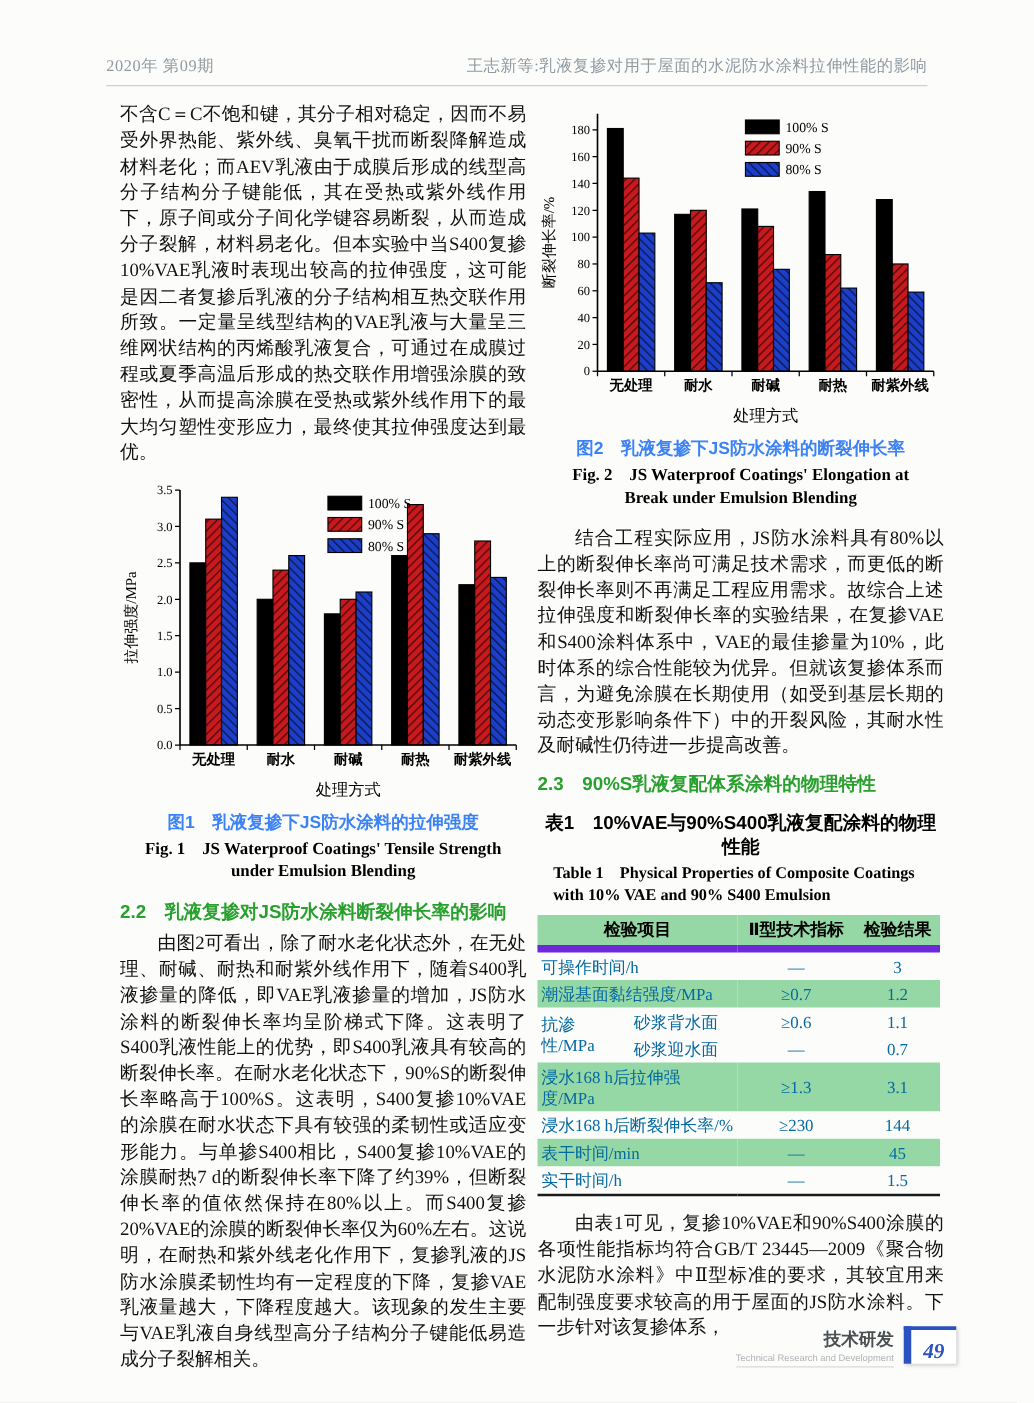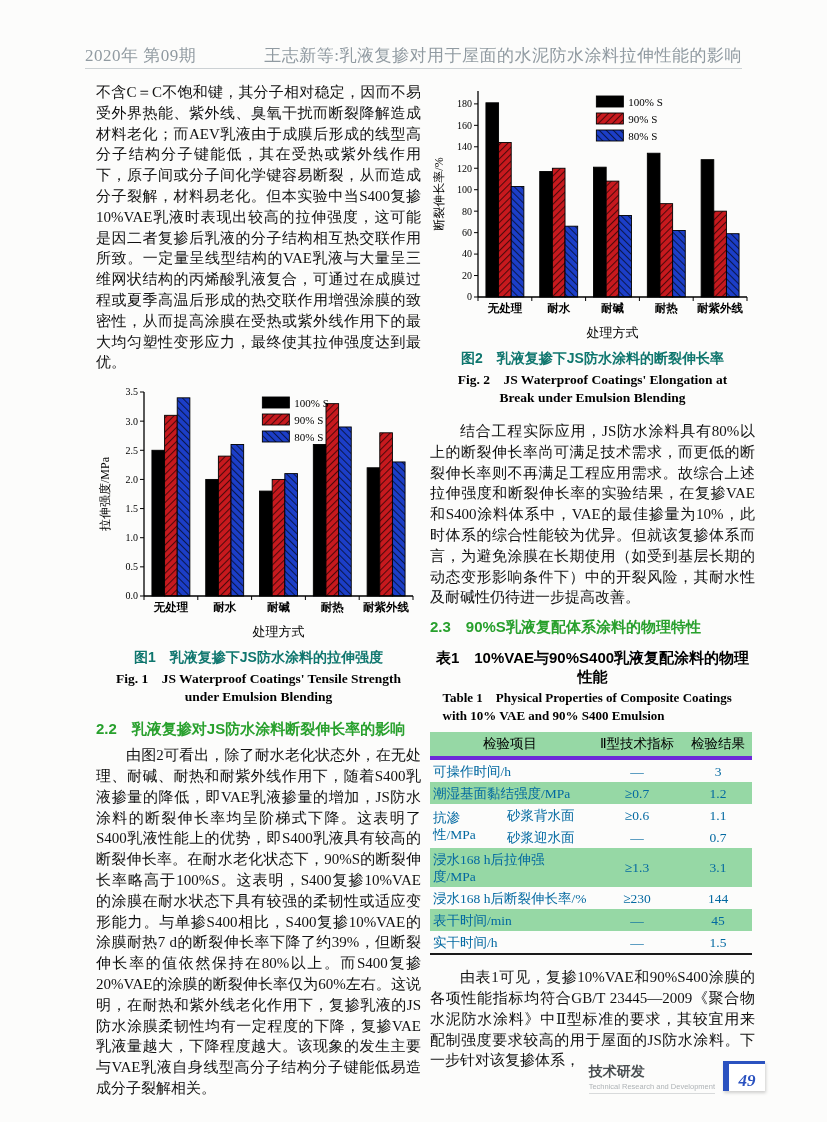--- a/index.html
+++ b/index.html
@@ -1,53 +1,53 @@
 <!DOCTYPE html>
 <html><head>
 <meta charset="utf-8">
 <style>
   * { margin:0; padding:0; box-sizing:border-box; }
   html,body { background:#e8e8e8; }
   body { font-family:"Liberation Serif","DejaVu Serif",serif; }
   .page { position:relative; width:827px; height:1122px; background:#fcfcfb; margin:0 auto; overflow:hidden; }
 
   
-  .page-header { position:absolute; left:85px; top:44px; width:657px; display:flex; justify-content:space-between; align-items:center; font-size:17px; color:#909aa1; letter-spacing:.5px; }
+  .page-header { position:absolute; left:85px; top:44px; width:657px; display:flex; justify-content:space-between; align-items:center; font-size:13px; color:#909aa1; letter-spacing:.5px; }
   .header-rule { position:absolute; left:85px; top:68px; width:657px; height:1px; background:#ccd1d4; }
 
   
   .col { position:absolute; top:82px; width:325px; }
   .col-left  { left:96px; }
   .col-right { left:430px; }
 
   .para { font-size:15px; line-height:20.8px; text-align:justify; color:#111; }
   .indent { text-indent:2em; }
 
   .section-heading { font-family:"Liberation Sans","DejaVu Sans",sans-serif; font-weight:bold; font-size:15px; color:#28a02d; margin:10px 0 6px 0; }
 
   figure { margin:0; }
   .chart-svg { display:block; margin:12px auto 0 auto; }
-  .caption-cn { font-family:"Liberation Sans","DejaVu Sans",sans-serif; font-weight:bold; font-size:14px; text-align:center; margin-top:6px; color:#0f766e; }
+  .caption-cn { font-family:"Liberation Sans","DejaVu Sans",sans-serif; font-weight:bold; font-size:14px; text-align:center; margin-top:6px; color:#3b82f6; }
   .caption-en { font-weight:bold; font-size:13.5px; text-align:center; line-height:18px; margin-top:3px; color:#000; }
 
   
   .tbl-caption-cn { font-family:"Liberation Sans","DejaVu Sans",sans-serif; font-weight:bold; font-size:15px; text-align:center; margin-top:12px; }
   .tbl-caption-en { font-weight:bold; font-size:13px; line-height:17.5px; margin-top:2px; }
   table.props { width:322px; border-collapse:collapse; margin-top:8px; font-size:13.5px; border-bottom:2px solid #1a1a1a; }
-  table.props th { font-family:"Liberation Sans","DejaVu Sans",sans-serif; font-weight:normal; font-size:13.5px; background:#96d8a5; border-bottom:4px solid #6d28d9; padding:3px 2px; text-align:center; }
+  table.props th { font-family:"Liberation Sans","DejaVu Sans",sans-serif; font-weight:bold; font-size:13.5px; background:#96d8a5; border-bottom:6px solid #6d28d9; padding:3px 2px; text-align:center; }
   table.props td { padding:2.5px 3px; line-height:17px; color:#0369a1; }
   tr.row-green td { background:#96d8a5; }
   tr.row-white td { background:transparent; }
   td.c-item { text-align:left; padding-left:5px; }
   td.c-sub  { text-align:left; padding-left:2px; }
   td.c-mid, td.c-res { text-align:center; }
 
   
   .page-footer { position:absolute; right:62px; bottom:28px; display:flex; align-items:flex-start; }
-  .footer-text { text-align:left; margin-right:8px; padding-top:2px; }
+  .footer-text { text-align:right; margin-right:8px; padding-top:2px; }
   .footer-cn { font-family:"Liberation Sans","DejaVu Sans",sans-serif; font-weight:bold; font-size:14px; color:#4a4f52; }
   .footer-en { font-family:"Liberation Sans","DejaVu Sans",sans-serif; font-size:7.5px; color:#aeb3b6; margin-top:1px; border-bottom:1px solid #d8dadb; padding-bottom:2px; }
   .page-num-box { width:42px; height:30px; background:#ffffff; border-top:3px solid #2b52c0; border-left:6px solid #2b52c0; box-shadow:1px 2px 3px rgba(0,0,0,.18); display:flex; align-items:flex-end; justify-content:center; }
   .page-num { font-style:italic; font-weight:bold; font-size:17px; color:#2b52c0; }
 </style>
 </head>
 <body>
 
 <div class="page">
 

